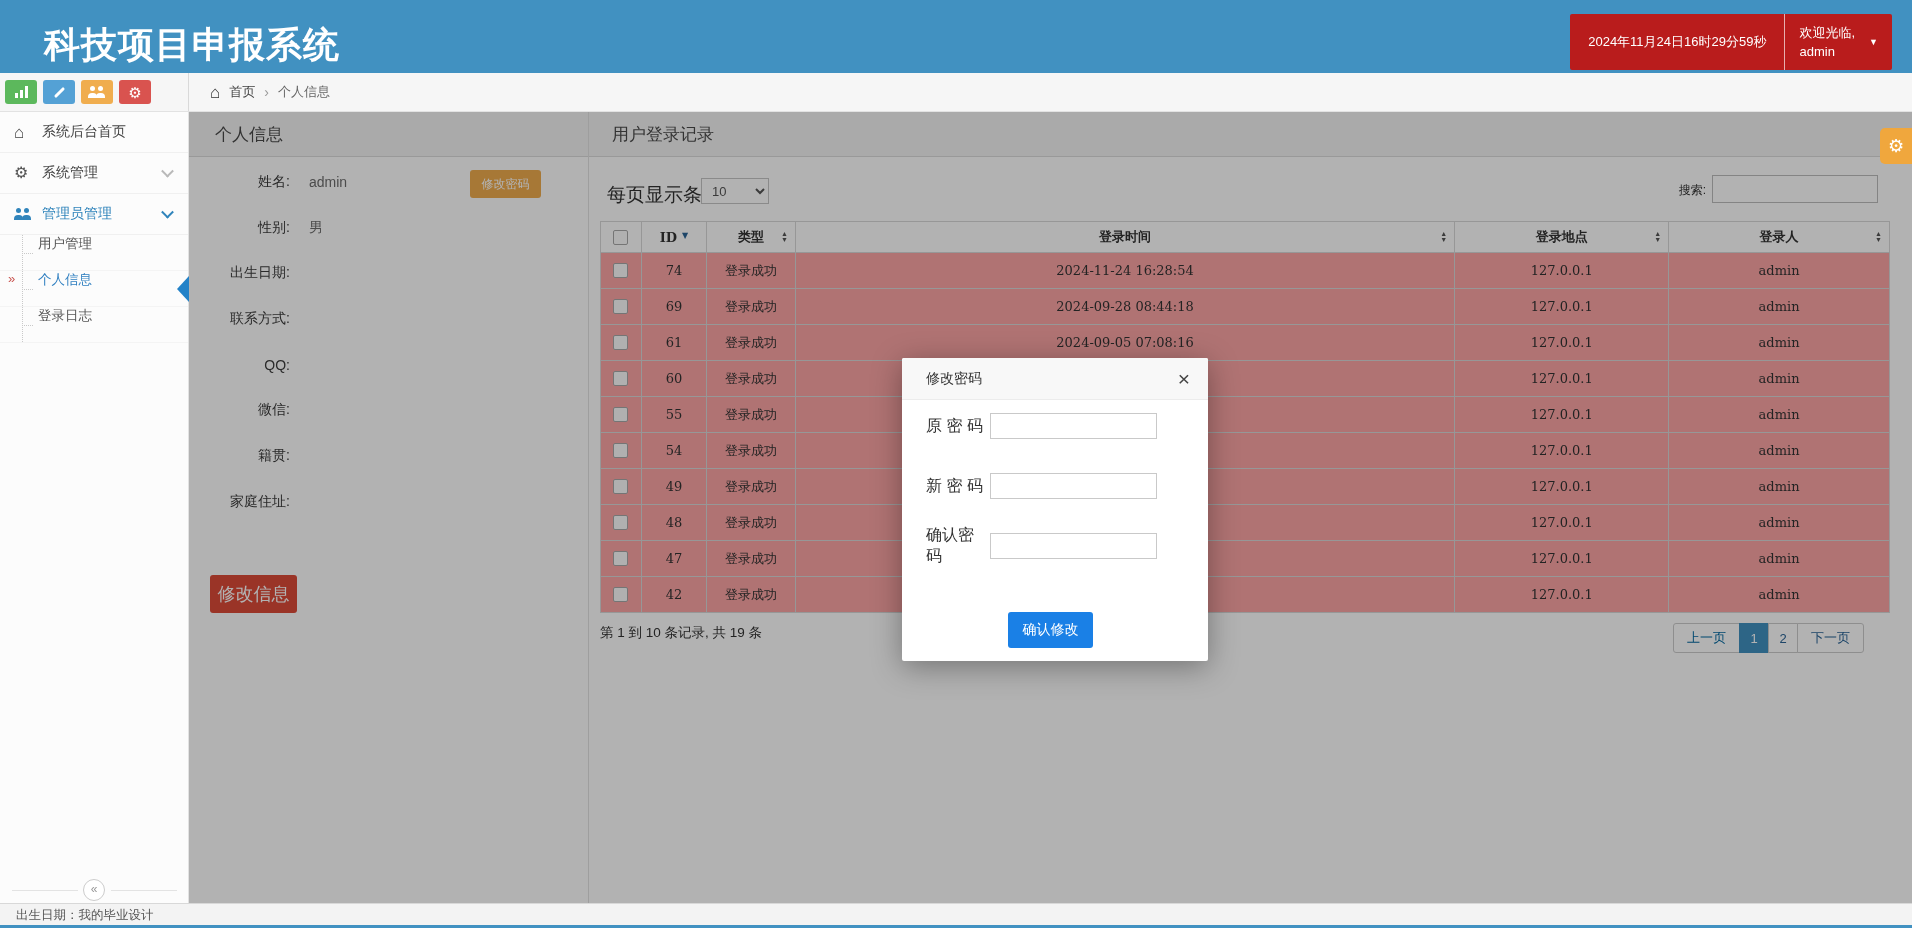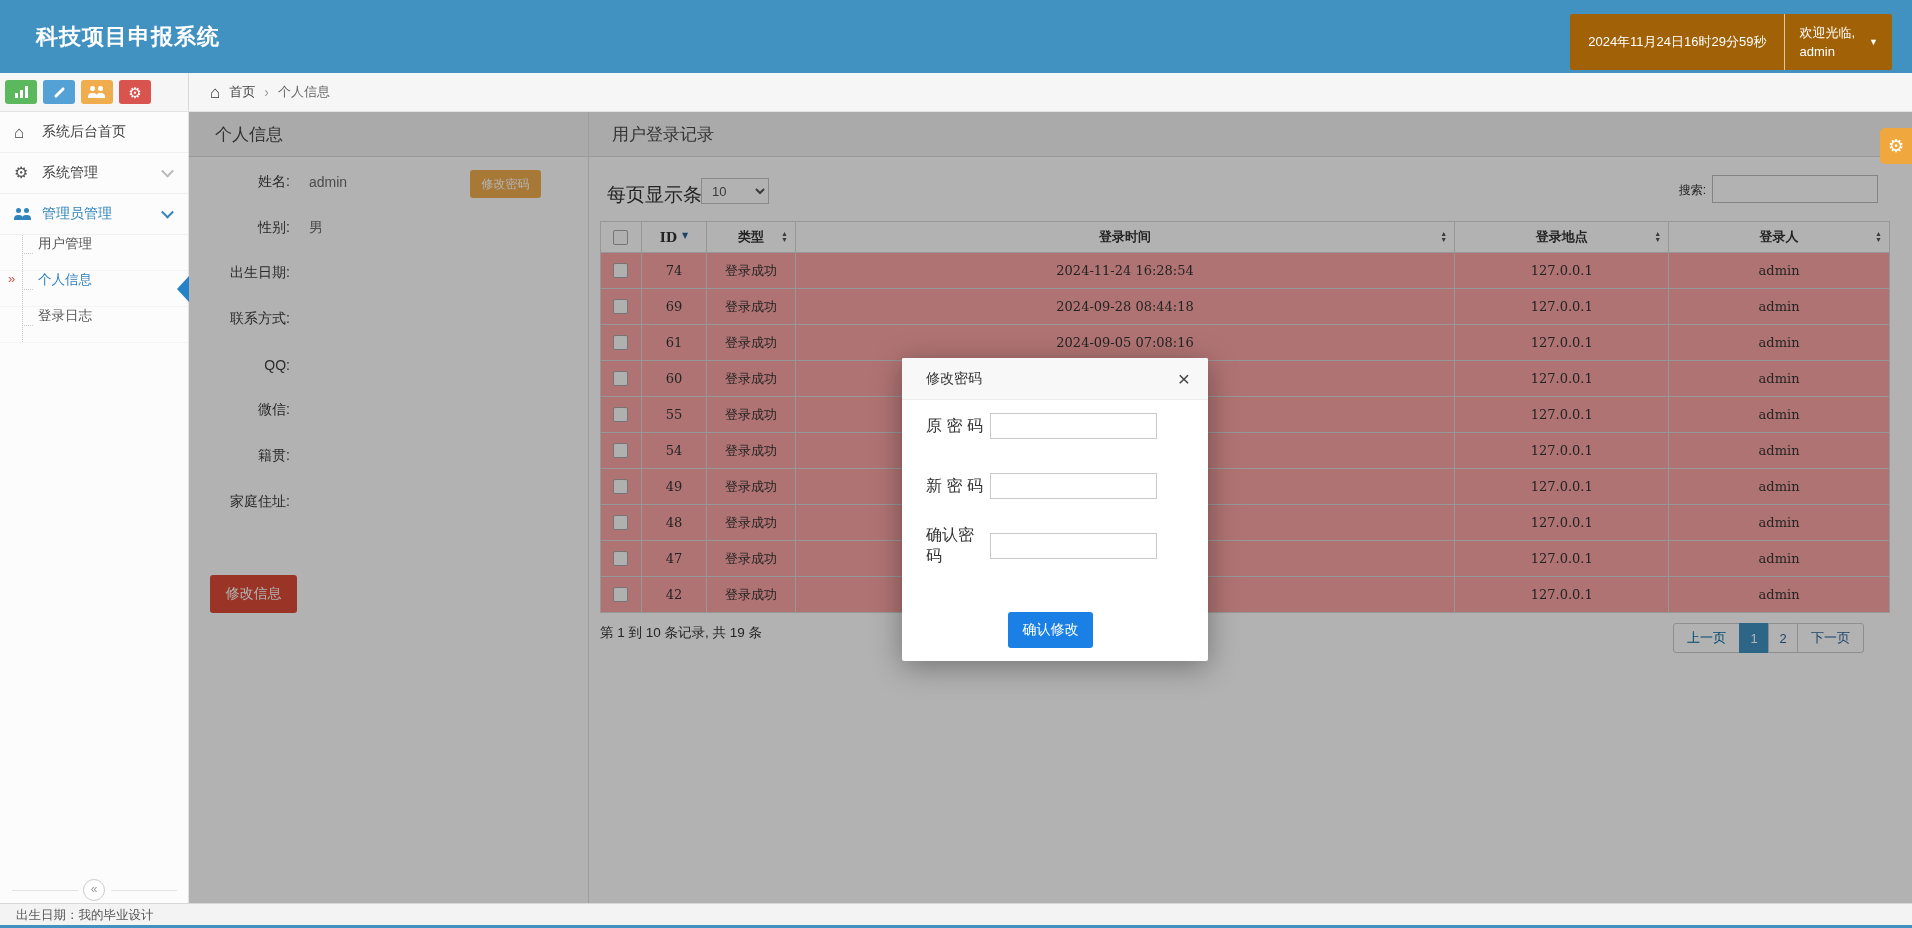--- a/index.html
+++ b/index.html
@@ -1,23 +1,23 @@
 <!DOCTYPE html>
 <html><head>
 <meta charset="utf-8">
 <style>
   html,body{margin:0;padding:0;}
   body{width:1912px;height:928px;overflow:hidden;position:relative;background:#fff;
        font-family:"Liberation Sans",sans-serif;-webkit-font-smoothing:antialiased;}
 
   
   .top-header{position:absolute;left:0;top:0;width:1912px;height:73px;background:#4191c1;}
-  .app-title{position:absolute;left:36px;top:0;line-height:73px;margin:0;color:#fff;
-             font-size:22px;font-weight:bold;letter-spacing:1px;}
-  .user-box{position:absolute;right:20px;top:14px;height:56px;background:#a16207;
+  .app-title{position:absolute;left:36px;top:0;line-height:73px;margin:8px;color:#fff;
+             font-size:36px;font-weight:bold;letter-spacing:1px;}
+  .user-box{position:absolute;right:20px;top:14px;height:56px;background:#b91c1c;
             display:flex;align-items:stretch;border-radius:2px;cursor:pointer;}
   .ub-time{display:flex;align-items:center;padding:0 18px;color:#fff;font-size:13px;}
   .ub-sep{width:1px;background:rgba(255,255,255,.65);}
   .ub-user{display:flex;align-items:center;padding:0 14px 0 14px;color:#fff;}
   .ub-lines{display:flex;flex-direction:column;justify-content:center;line-height:19px;font-size:13px;}
   .ub-caret{margin-left:14px;font-size:9px;color:#fff;}
 
   
   .toolbar{position:absolute;left:0;top:73px;width:1912px;height:39px;background:#f6f6f6;
            border-bottom:1px solid #e2e2e2;box-sizing:border-box;display:flex;}
@@ -74,21 +74,21 @@
              display:flex;align-items:center;font-size:17px;color:#4a4a4a;}
   .panel-left{position:absolute;left:0;top:0;width:400px;height:791px;box-sizing:border-box;border-right:1px solid #e3e3e3;}
   .panel-left .panel-hdr{padding-left:26px;}
   .cp-btn{position:absolute;left:281px;top:58px;width:71px;height:28px;background:#f0ad4e;border:none;
           border-radius:3px;color:#fff;font-size:12px;cursor:pointer;font-family:inherit;}
   .fields{position:absolute;left:0;top:47px;right:10px;}
   .frow{height:45.7px;display:flex;align-items:center;}
   .flabel{width:101px;text-align:right;color:#3d3d3d;font-size:14px;flex-shrink:0;}
   .fvalue{margin-left:19px;color:#6e6e6e;font-size:14px;}
   .edit-btn{position:absolute;left:21px;top:463px;width:87px;height:38px;background:#dd4b39;border:none;
-            border-radius:3px;color:#fff;font-size:14px;cursor:pointer;font-family:inherit;}
+            border-radius:3px;color:#fff;font-size:18px;cursor:pointer;font-family:inherit;}
 
   .panel-right{position:absolute;left:400px;top:0;width:1323px;height:791px;}
   .panel-right .panel-hdr{padding-left:23px;}
   .ps-label{position:absolute;left:18px;top:70px;font-size:19px;color:#333;}
   .ps-select{position:absolute;left:112px;top:66px;width:68px;height:26px;border:1px solid #c6c6c6;
              background:#fff;color:#555;font-size:13px;font-family:inherit;padding-left:6px;}
   .search-label{position:absolute;right:206px;top:70px;font-size:12px;color:#333;}
   .search-input{position:absolute;right:34px;top:63px;width:166px;height:28px;box-sizing:border-box;
                 border:1px solid #bdbdbd;background:#fff;font-size:13px;padding:0 6px;font-family:inherit;}
 

